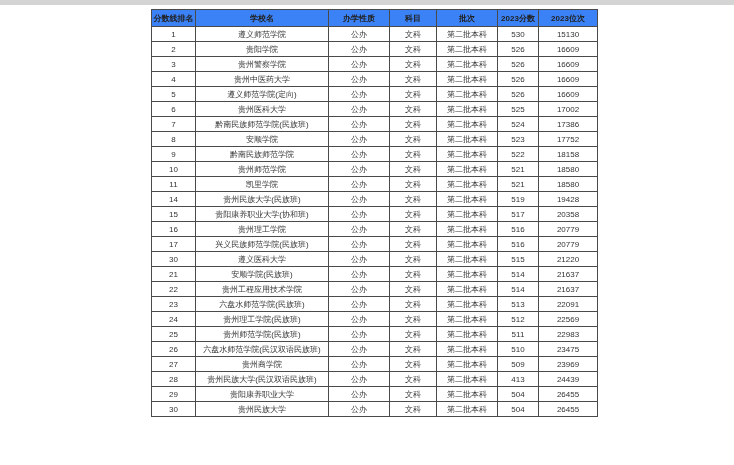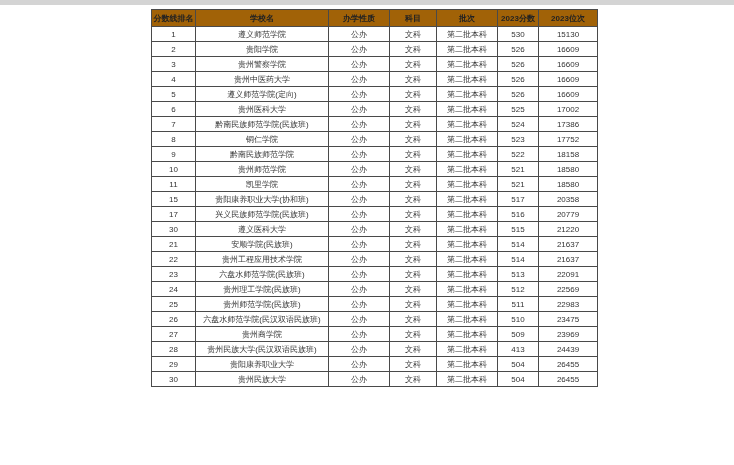--- a/index.html
+++ b/index.html
@@ -38,21 +38,21 @@
   }
   .score-table th, .score-table td {
     border: 1px solid #4a4a4a;
     text-align: center;
     vertical-align: middle;
     padding: 0;
     overflow: hidden;
     white-space: nowrap;
   }
   .score-table th {
-    background: #a16207;
+    background: #3b82f6;
     height: 16px;
     font-size: 8px;
     font-weight: 600;
     color: #222222;
   }
   .score-table td {
     background: #ffffff;
     height: 14px;
     font-size: 8px;
     font-weight: 400;
@@ -152,21 +152,21 @@
             <td>7</td>
             <td>黔南民族师范学院(民族班)</td>
             <td>公办</td>
             <td>文科</td>
             <td>第二批本科</td>
             <td>524</td>
             <td>17386</td>
           </tr>
           <tr>
             <td>8</td>
-            <td>铜仁学院</td>
+            <td>安顺学院</td>
             <td>公办</td>
             <td>文科</td>
             <td>第二批本科</td>
             <td>523</td>
             <td>17752</td>
           </tr>
           <tr>
             <td>9</td>
             <td>黔南民族师范学院</td>
             <td>公办</td>
@@ -187,27 +187,45 @@
           <tr>
             <td>11</td>
             <td>凯里学院</td>
             <td>公办</td>
             <td>文科</td>
             <td>第二批本科</td>
             <td>521</td>
             <td>18580</td>
           </tr>
           <tr>
+            <td>14</td>
+            <td>贵州民族大学(民族班)</td>
+            <td>公办</td>
+            <td>文科</td>
+            <td>第二批本科</td>
+            <td>519</td>
+            <td>19428</td>
+          </tr>
+          <tr>
             <td>15</td>
             <td>贵阳康养职业大学(协和班)</td>
             <td>公办</td>
             <td>文科</td>
             <td>第二批本科</td>
             <td>517</td>
             <td>20358</td>
+          </tr>
+          <tr>
+            <td>16</td>
+            <td>贵州理工学院</td>
+            <td>公办</td>
+            <td>文科</td>
+            <td>第二批本科</td>
+            <td>516</td>
+            <td>20779</td>
           </tr>
           <tr>
             <td>17</td>
             <td>兴义民族师范学院(民族班)</td>
             <td>公办</td>
             <td>文科</td>
             <td>第二批本科</td>
             <td>516</td>
             <td>20779</td>
           </tr>

